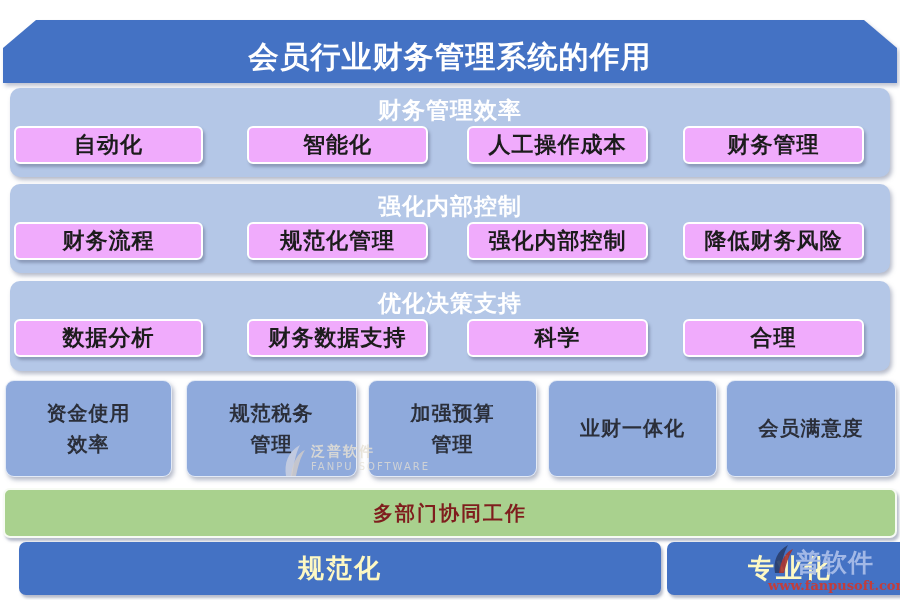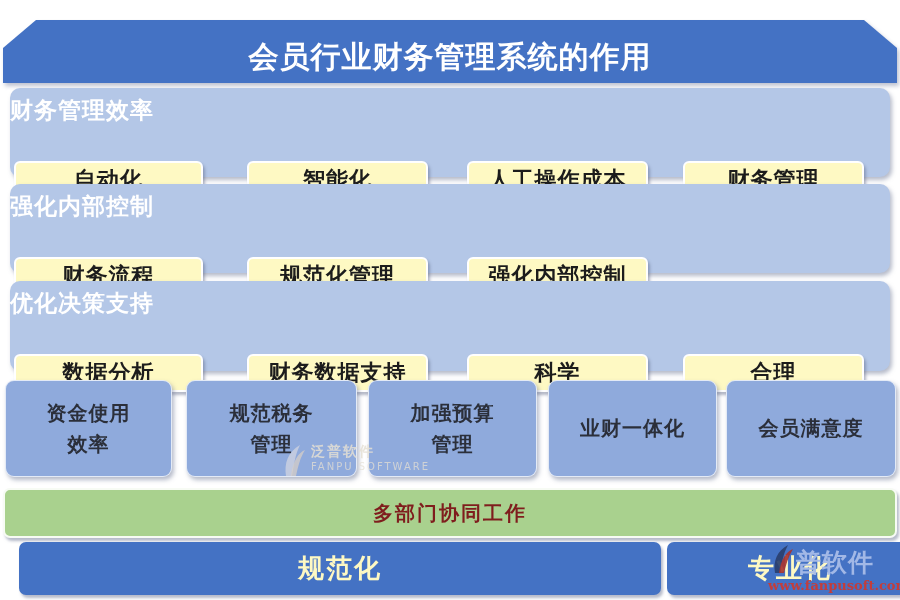--- a/index.html
+++ b/index.html
@@ -25,31 +25,31 @@
     padding-top: 12px; box-sizing: border-box;
   }
 
   
   .panel {
     position: absolute; left: 10px; width: 880px;
     background: #B4C7E7; border-radius: 10px;
     box-shadow: 2px 3px 4px rgba(110,120,150,0.5);
   }
   .panel-title {
-    text-align: left; color: #ffffff;
+    text-align: center; color: #ffffff;
     font-size: 23px; font-weight: bold; letter-spacing: 1px;
     padding-top: 7px;
   }
   .gbox {
     position: absolute; top: 38px; height: 38px;
-    background: #fef9c3; border: 2px solid #ffffff; border-radius: 6px;
+    background: #f0abfc; border: 2px solid #ffffff; border-radius: 6px;
     box-sizing: border-box;
     box-shadow: 2px 3px 3px rgba(90,100,130,0.45);
     display: flex; align-items: center; justify-content: center;
-    font-size: 22px; font-weight: 600; color: #1c1c1c; letter-spacing: 1px; margin-top: 35px;
+    font-size: 22px; font-weight: 600; color: #1c1c1c; letter-spacing: 1px;
   }
   .s1 { left: 4px;   width: 189px; }
   .s2 { left: 237px; width: 181px; }
   .s3 { left: 457px; width: 181px; }
   .s4 { left: 673px; width: 181px; }
 
   
   .bluebox {
     position: absolute; top: 380px; height: 97px;
     background: #8FAADC; border: 1px solid rgba(255,255,255,0.75);
@@ -128,20 +128,21 @@
     <div class="gbox s2">智能化</div>
     <div class="gbox s3">人工操作成本</div>
     <div class="gbox s4">财务管理</div>
   </div>
 
   <div class="panel" style="top:184px;height:89px;">
     <div class="panel-title">强化内部控制</div>
     <div class="gbox s1">财务流程</div>
     <div class="gbox s2">规范化管理</div>
     <div class="gbox s3">强化内部控制</div>
+    <div class="gbox s4">降低财务风险</div>
   </div>
 
   <div class="panel" style="top:281px;height:90px;">
     <div class="panel-title">优化决策支持</div>
     <div class="gbox s1">数据分析</div>
     <div class="gbox s2">财务数据支持</div>
     <div class="gbox s3">科学</div>
     <div class="gbox s4">合理</div>
   </div>
 

